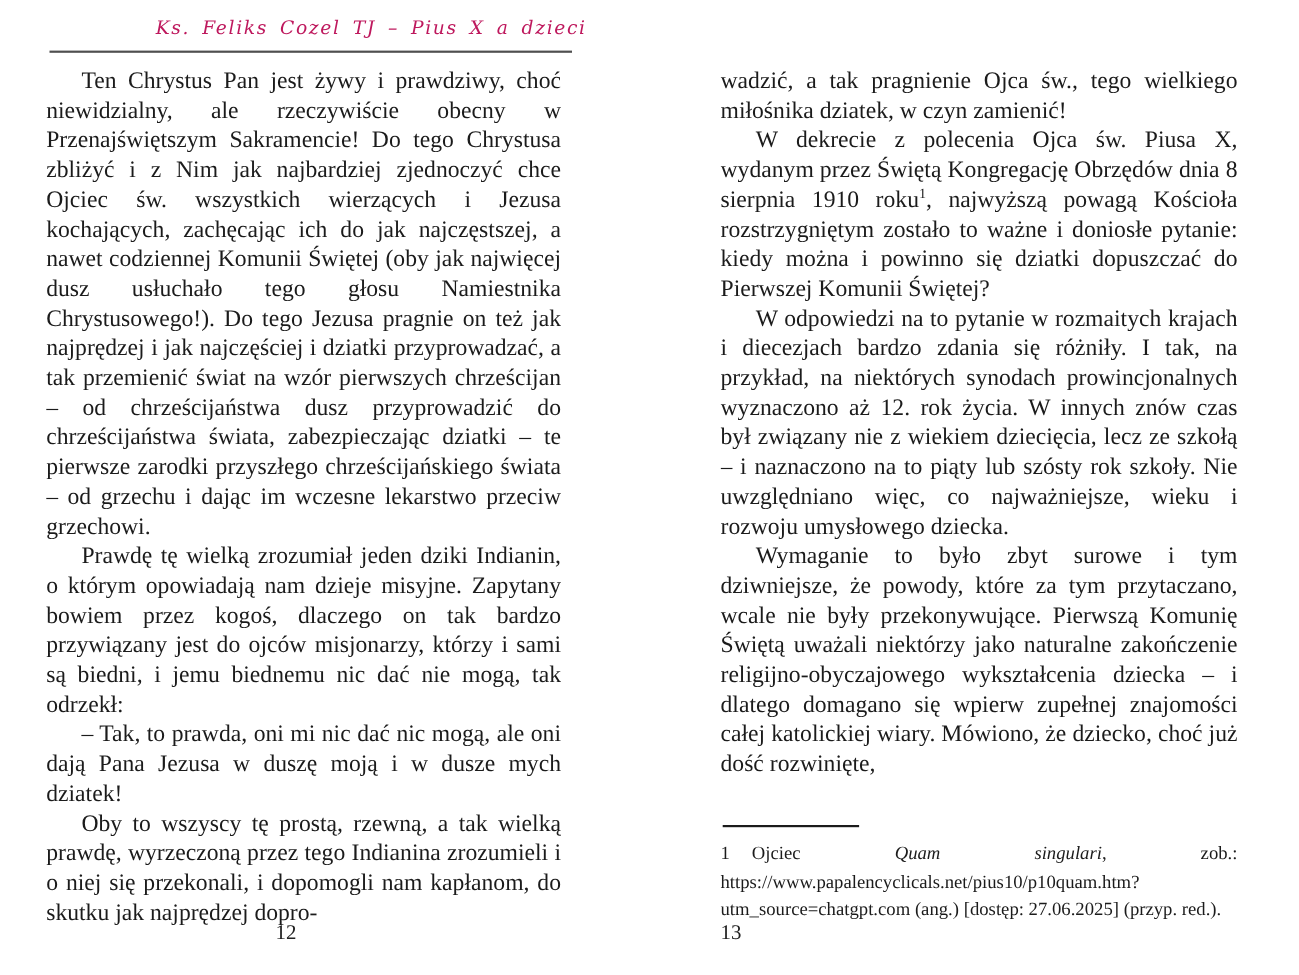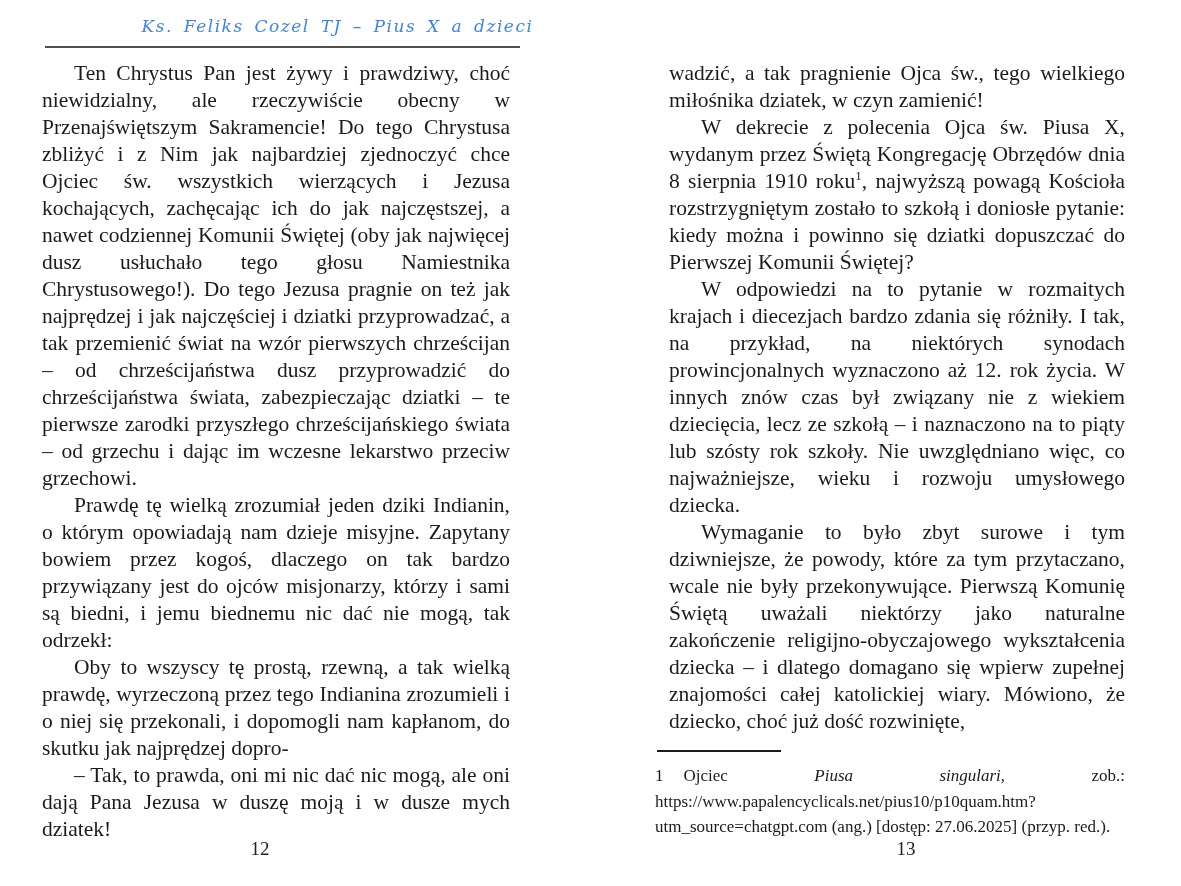--- a/index.html
+++ b/index.html
@@ -6,74 +6,74 @@
   body{
     width:1181px;height:886px;position:relative;overflow:hidden;
     background:#ffffff;color:#1b1b1b;
     font-family:"Liberation Serif",serif;
   }
   .running-title{
     position:absolute;left:100px;top:16px;width:475px;
     text-align:center;font-style:italic;
     font-family:"DejaVu Serif",serif;
     font-size:17px;letter-spacing:1.5px;word-spacing:4px;
-    color:#3b82f6;
+    color:#be185d;
   }
   .header-rule{
     position:absolute;left:45px;top:46px;width:475px;height:2px;
     background:#4f4f4f;
   }
   .page-body{
     position:absolute;top:60px;
   }
   .page-body.left{left:42px;width:468px;height:788px;overflow:hidden;}
   .page-body.right{left:655px;width:470px;height:790px;overflow:hidden;}
-  .rp-text{height:676px;overflow:hidden;margin-left:14px;}
+  .rp-text{height:676px;overflow:hidden;}
   p.para{
     margin:0;text-align:justify;
     font-size:21.5px;line-height:27px;
     hyphens:auto;-webkit-hyphens:auto;
   }
   p.indent{text-indent:32px;}
   .b{font-weight:normal;}
   .i{font-style:italic;}
   sup{font-size:60%;line-height:0;vertical-align:super;}
   .footnote{margin-top:14px;}
   .footnote-rule{width:124px;height:2px;background:#1b1b1b;margin:0 0 11px 2px;}
   .footnote-text{
     font-size:17px;line-height:25.5px;text-align:justify;
     overflow-wrap:anywhere;
   }
   .fn-num{padding-right:20px;}
   .page-num{
     position:absolute;top:838px;font-size:19px;color:#222;
   }
   .pn-left{left:55px;width:410px;text-align:center;}
-  .pn-right{left:655px;width:502px;text-align:center;}
+  .pn-right{left:655px;width:502px;}
 </style>
 </head>
 <body>
 
 <div class="running-title">Ks. Feliks Cozel TJ – Pius X a dzieci</div>
 <div class="header-rule"></div>
 
 <div class="page-body left">
   <p class="para indent" lang="pl"><span>Ten Chrystus Pan jest żywy i prawdziwy, choć niewidzialny, ale rzeczywiście obecny w Przenajświętszym Sakramencie! Do tego Chrystusa zbliżyć i z Nim jak najbardziej zjednoczyć chce Ojciec św. wszystkich wierzących i Jezusa kochających, zachęcając ich do jak najczęstszej, a nawet codziennej Komunii Świętej (oby jak najwięcej dusz usłuchało tego głosu Namiestnika Chrystusowego!). Do tego Jezusa pragnie on też </span><span class="b">jak najprędzej i jak najczęściej</span><span> i dziatki przyprowadzać, a tak przemienić świat na wzór pierwszych chrześcijan – od chrześcijaństwa dusz przyprowadzić do chrześcijaństwa świata, zabezpieczając dziatki – te pierwsze zarodki przyszłego chrześcijańskiego świata – od grzechu i dając im wczesne lekarstwo przeciw grzechowi.</span></p>
   <p class="para indent" lang="pl"><span>Prawdę tę wielką zrozumiał jeden dziki Indianin, o którym opowiadają nam dzieje misyjne. Zapytany bowiem przez kogoś, dlaczego on tak bardzo przywiązany jest do ojców misjonarzy, którzy i sami są biedni, i jemu biednemu nic dać nie mogą, tak odrzekł:</span></p>
+  <p class="para indent" lang="pl"><span>– Tak, to prawda, oni mi nic dać nic mogą, ale oni dają Pana Jezusa w duszę moją i w dusze mych dziatek!</span></p>
   <p class="para indent" lang="pl"><span>Oby to wszyscy tę prostą, rzewną, a tak wielką prawdę, wyrzeczoną przez tego Indianina zrozumieli i o niej się przekonali, i dopomogli nam kapłanom, do skutku jak najprędzej dopro-</span></p>
-  <p class="para indent" lang="pl"><span>– Tak, to prawda, oni mi nic dać nic mogą, ale oni dają Pana Jezusa w duszę moją i w dusze mych dziatek!</span></p>
 </div>
 
 <div class="page-body right">
   <div class="rp-text">
     <p class="para" lang="pl"><span>wadzić, a tak pragnienie Ojca św., tego wielkiego miłośnika dziatek, w czyn zamienić!</span></p>
-    <p class="para indent" lang="pl"><span>W dekrecie z polecenia Ojca św. Piusa X, wydanym przez Świętą Kongregację Obrzędów dnia 8 sierpnia 1910 roku</span><sup>1</sup><span>, najwyższą powagą Kościoła rozstrzygniętym zostało to szkołą i doniosłe pytanie: </span><span class="b">kiedy można i powinno się dziatki dopuszczać do Pierwszej Komunii Świętej?</span></p>
+    <p class="para indent" lang="pl"><span>W dekrecie z polecenia Ojca św. Piusa X, wydanym przez Świętą Kongregację Obrzędów dnia 8 sierpnia 1910 roku</span><sup>1</sup><span>, najwyższą powagą Kościoła rozstrzygniętym zostało to ważne i doniosłe pytanie: </span><span class="b">kiedy można i powinno się dziatki dopuszczać do Pierwszej Komunii Świętej?</span></p>
     <p class="para indent" lang="pl"><span>W odpowiedzi na to pytanie w rozmaitych krajach i diecezjach bardzo zdania się różniły. I tak, na przykład, na niektórych synodach prowincjonalnych wyznaczono aż 12. rok życia. W innych znów czas był związany nie z wiekiem dziecięcia, lecz ze szkołą – i naznaczono na to piąty lub szósty rok szkoły. Nie uwzględniano więc, co najważniejsze, </span><span class="b">wieku i rozwoju umysłowego dziecka.</span></p>
     <p class="para indent" lang="pl"><span>Wymaganie to było zbyt </span><span class="b">surowe</span><span> i tym dziwniejsze, że powody, które za tym przytaczano, wcale nie były przekonywujące. Pierwszą Komunię Świętą uważali niektórzy jako naturalne zakończenie religijno-obyczajowego wykształcenia dziecka – i dlatego domagano się wpierw </span><span class="b">zupełnej znajomości całej katolickiej wiary.</span><span> Mówiono, że dziecko, choć już dość rozwinięte,</span></p>
   </div>
   <div class="footnote">
     <div class="footnote-rule"></div>
-    <div class="footnote-text" lang="pl"><span class="fn-num">1</span><span>Ojciec </span><span class="i">Piusa singulari</span><span>, zob.: https://www.papalencyclicals.net/pius10/p10quam.htm?utm_source=chatgpt.com (ang.) [dostęp: 27.06.2025] (przyp. red.).</span></div>
+    <div class="footnote-text" lang="pl"><span class="fn-num">1</span><span>Ojciec </span><span class="i">Quam singulari</span><span>, zob.: https://www.papalencyclicals.net/pius10/p10quam.htm?utm_source=chatgpt.com (ang.) [dostęp: 27.06.2025] (przyp. red.).</span></div>
   </div>
 </div>
 
 <div class="page-num pn-left">12</div>
 <div class="page-num pn-right">13</div>
 
 </body></html>

